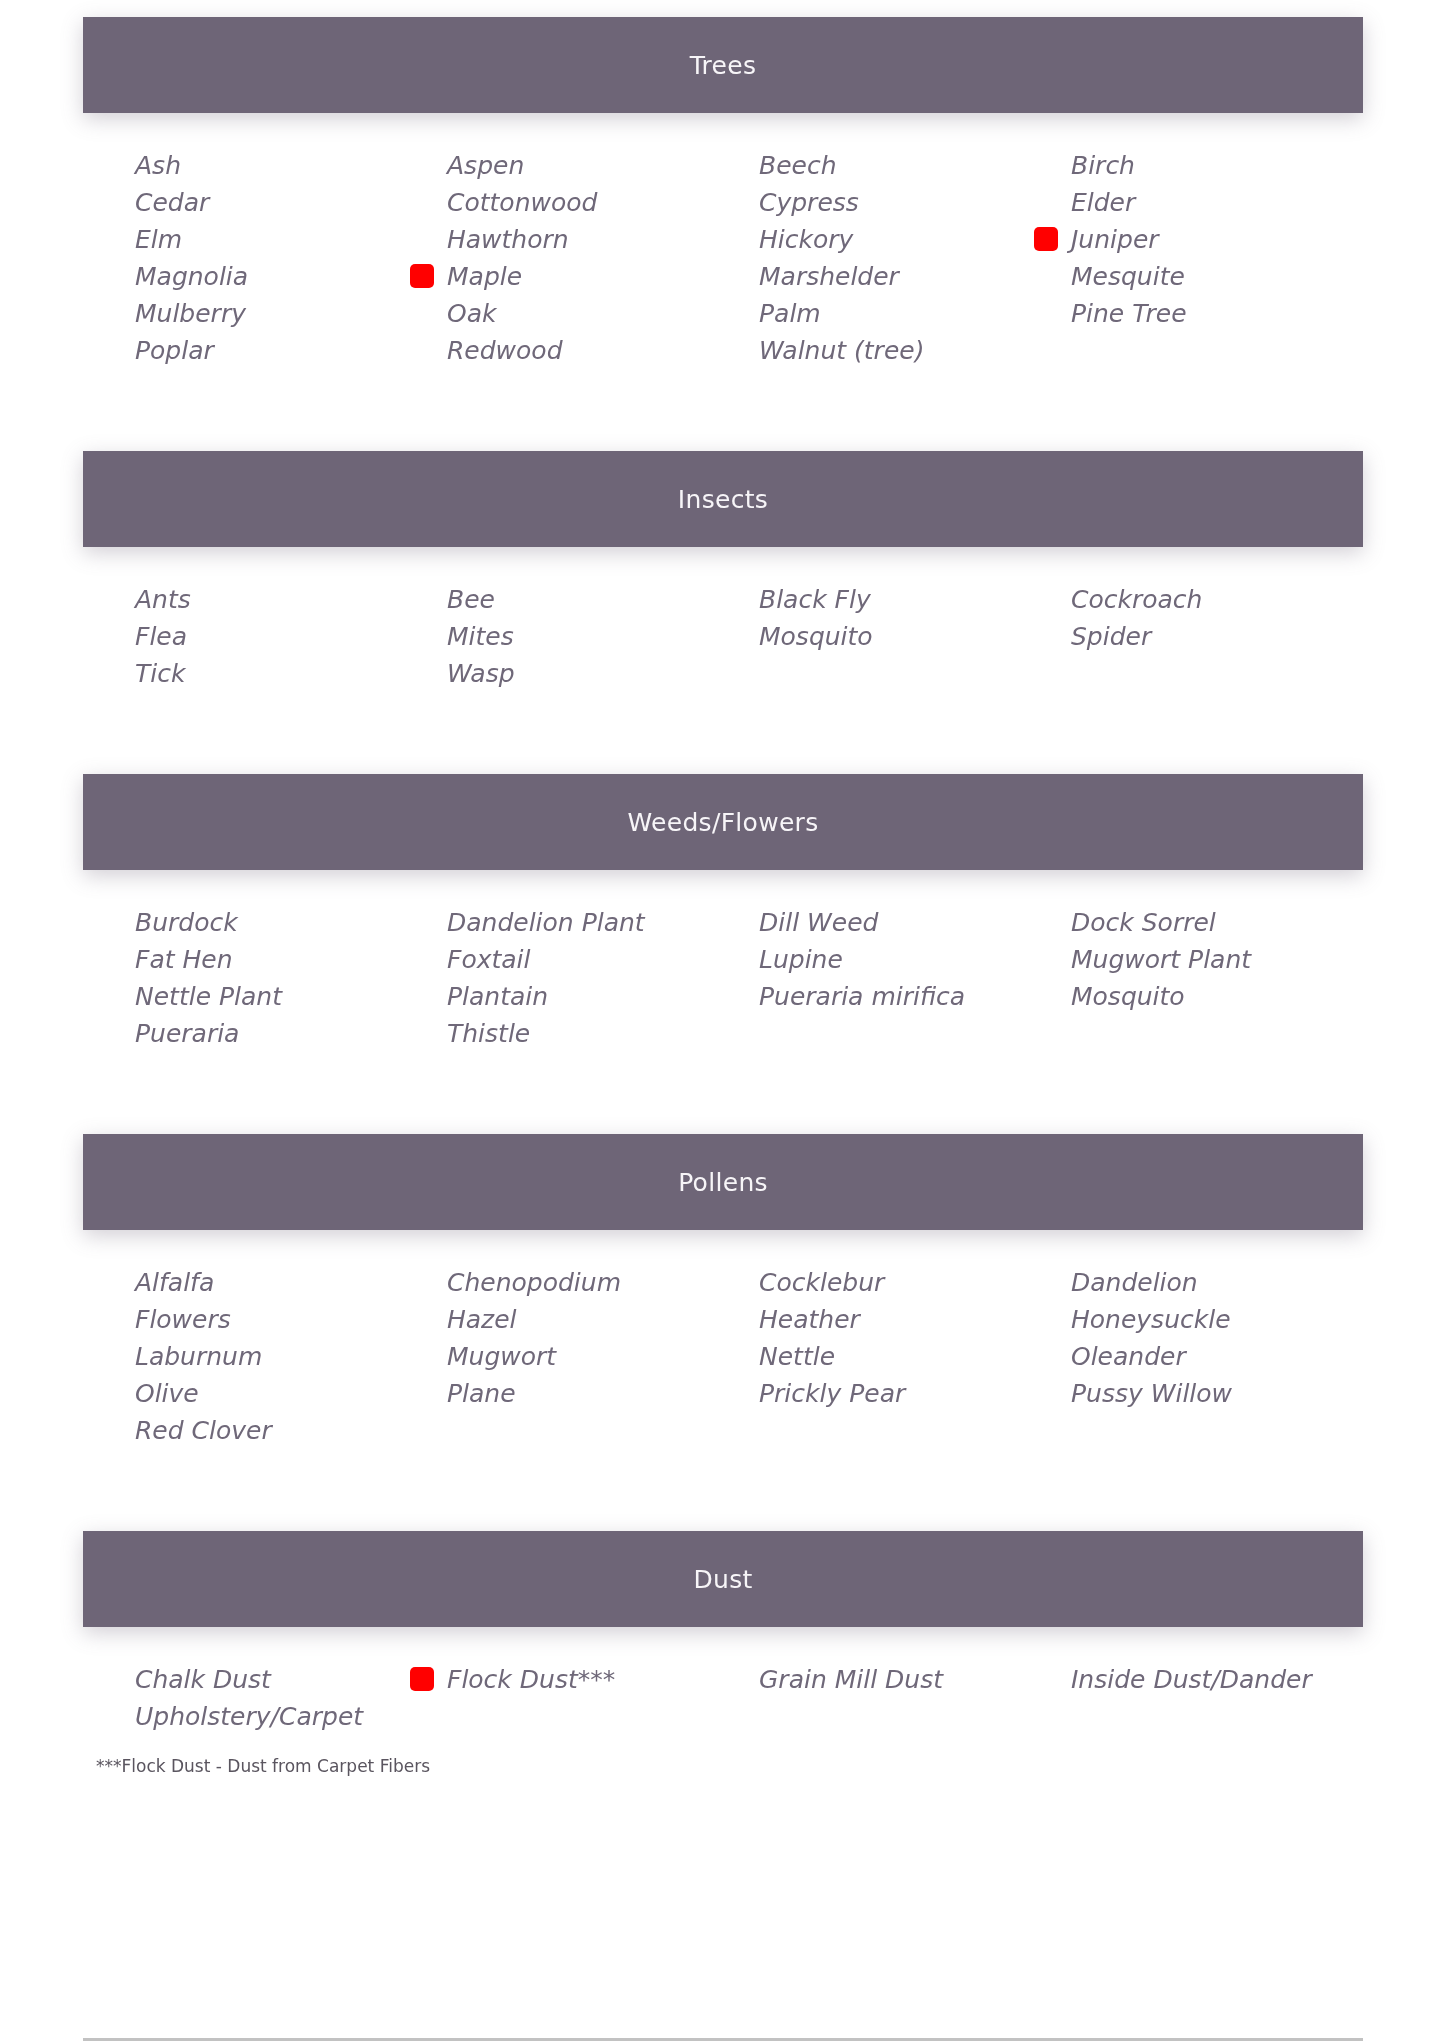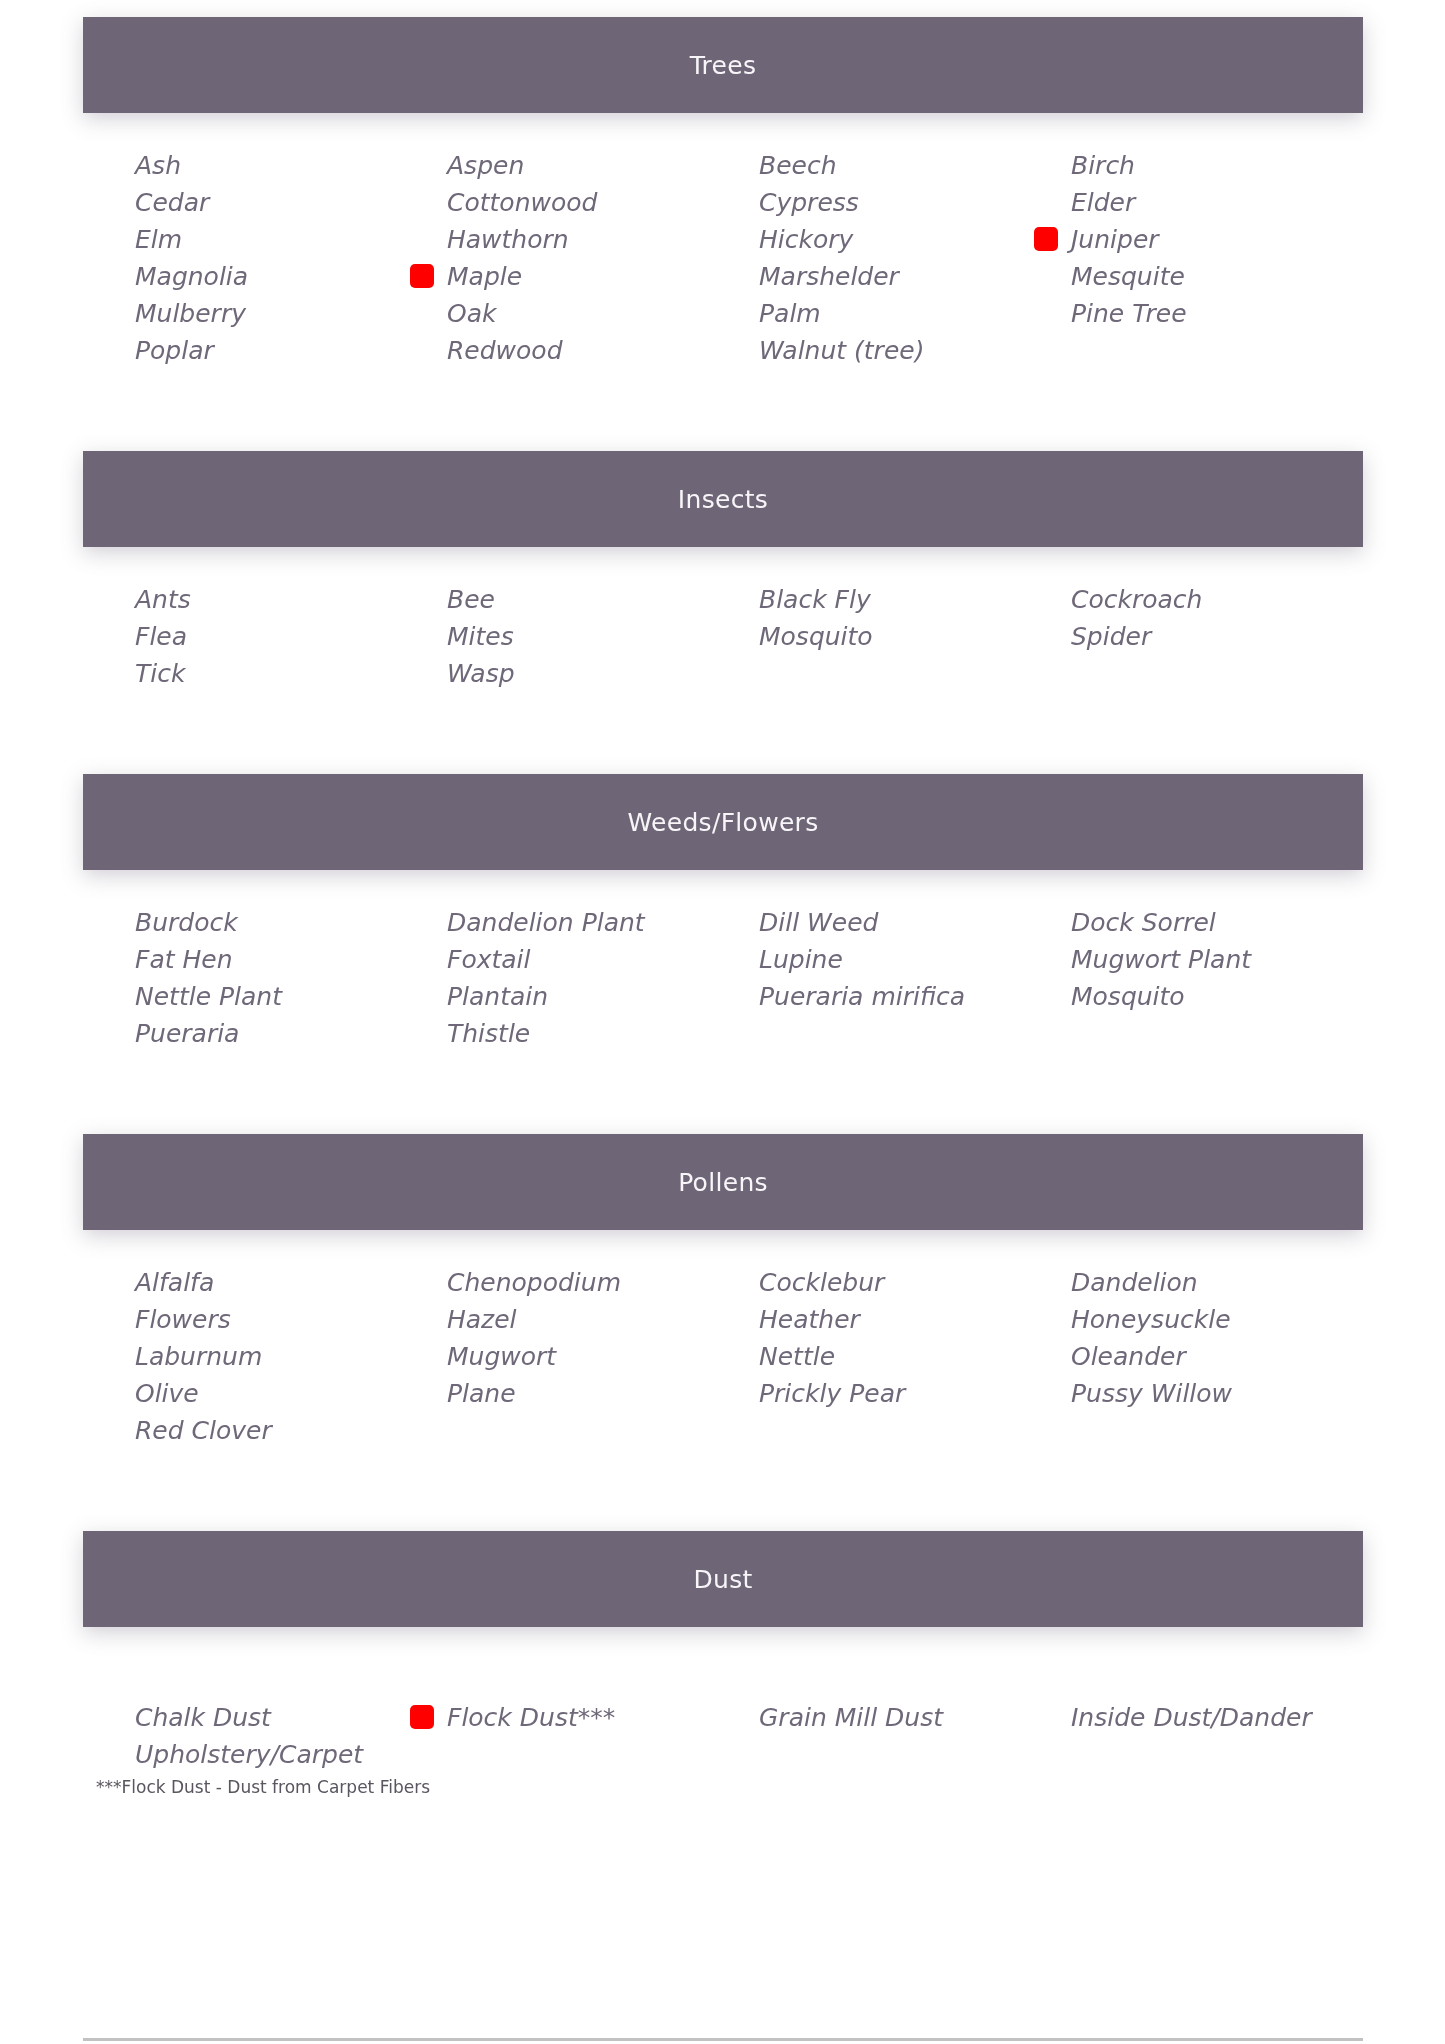--- a/index.html
+++ b/index.html
@@ -39,21 +39,21 @@
     font-size: 25px;
     color: var(--header-text-color);
     letter-spacing: 0.3px;
   }
   .section-list {
     display: grid;
     grid-template-columns: repeat(4, 312px);
     padding: 34px 0 82px 0;
     font-style: italic;
   }
-  .section:last-of-type .section-list { padding-bottom: 0; margin-top: 38px; }
+  .section:last-of-type .section-list { padding-bottom: 0; }
   .item {
     position: relative;
     padding-left: 52px;
     font-size: 25px;
     line-height: 37px;
     color: var(--item-text-color);
   }
   .item .checkbox {
     position: absolute;
     left: 15px;
@@ -61,21 +61,21 @@
     width: 24px;
     height: 24px;
     border-radius: 5px;
     background: var(--checkbox-color);
   }
   .footnote {
     font-size: 17px;
     line-height: 24px;
     color: var(--footnote-color);
     padding-left: 13px;
-    margin-top: 2px;
+    margin-top: 19px;
   }
   .bottom-divider {
     position: absolute;
     left: 83px;
     top: 2038px;
     width: 1280px;
     height: 3px;
     background: var(--divider-color);
   }
 </style>

